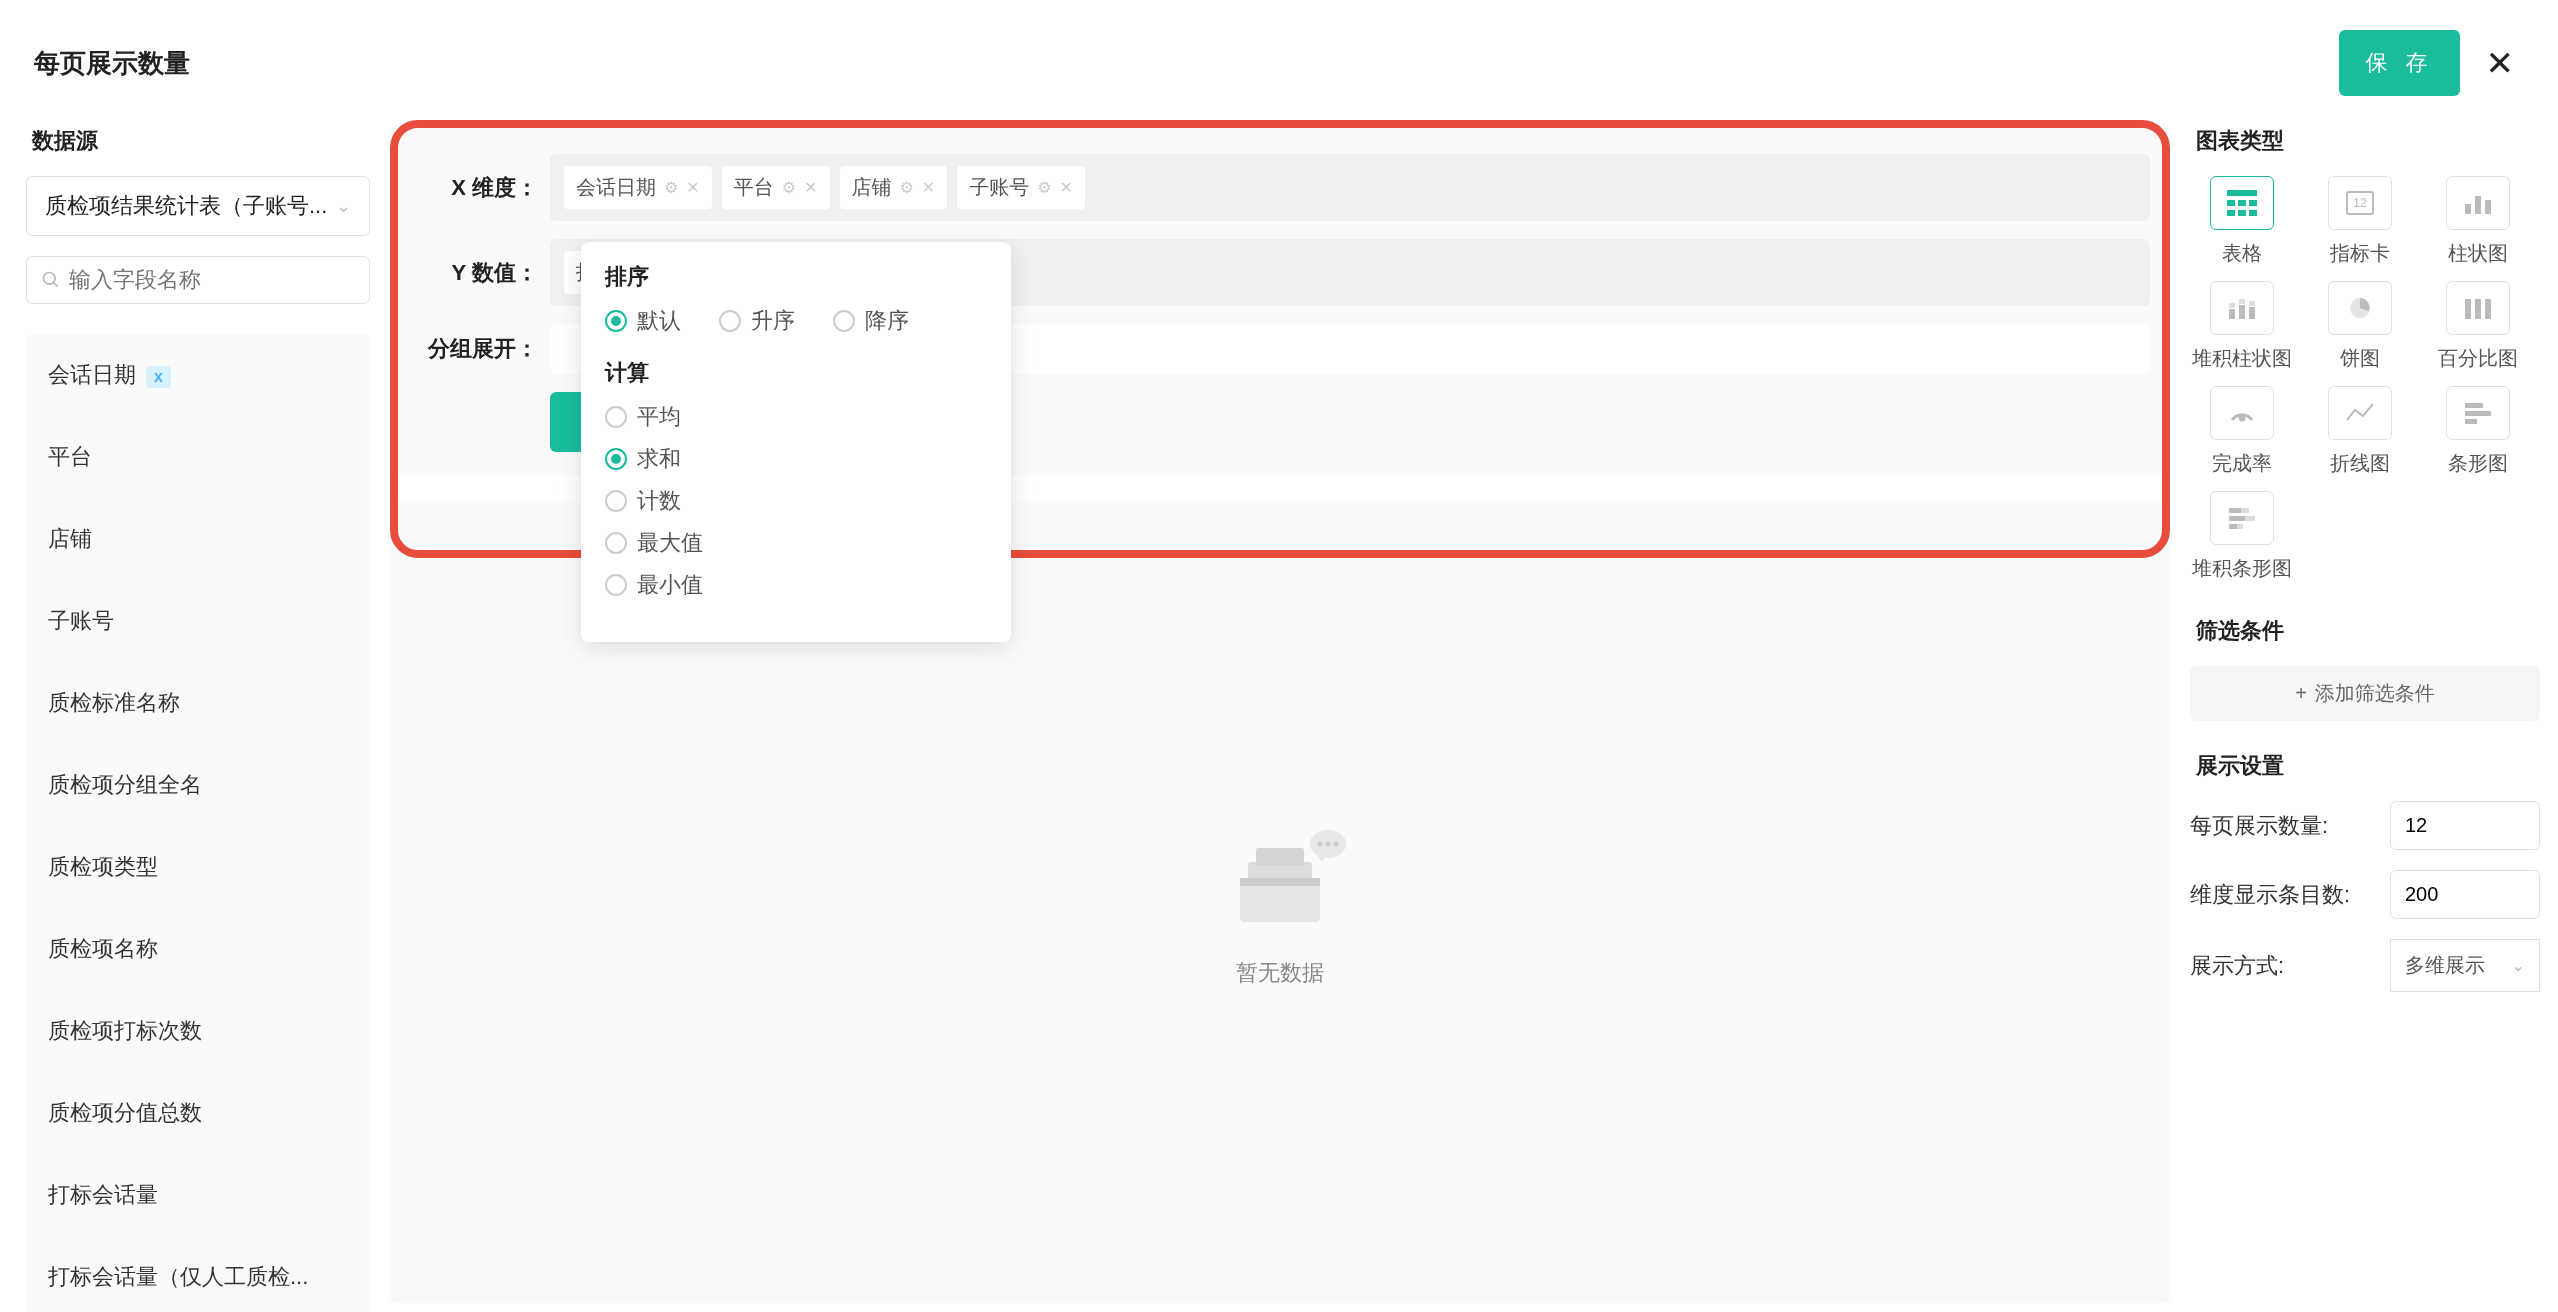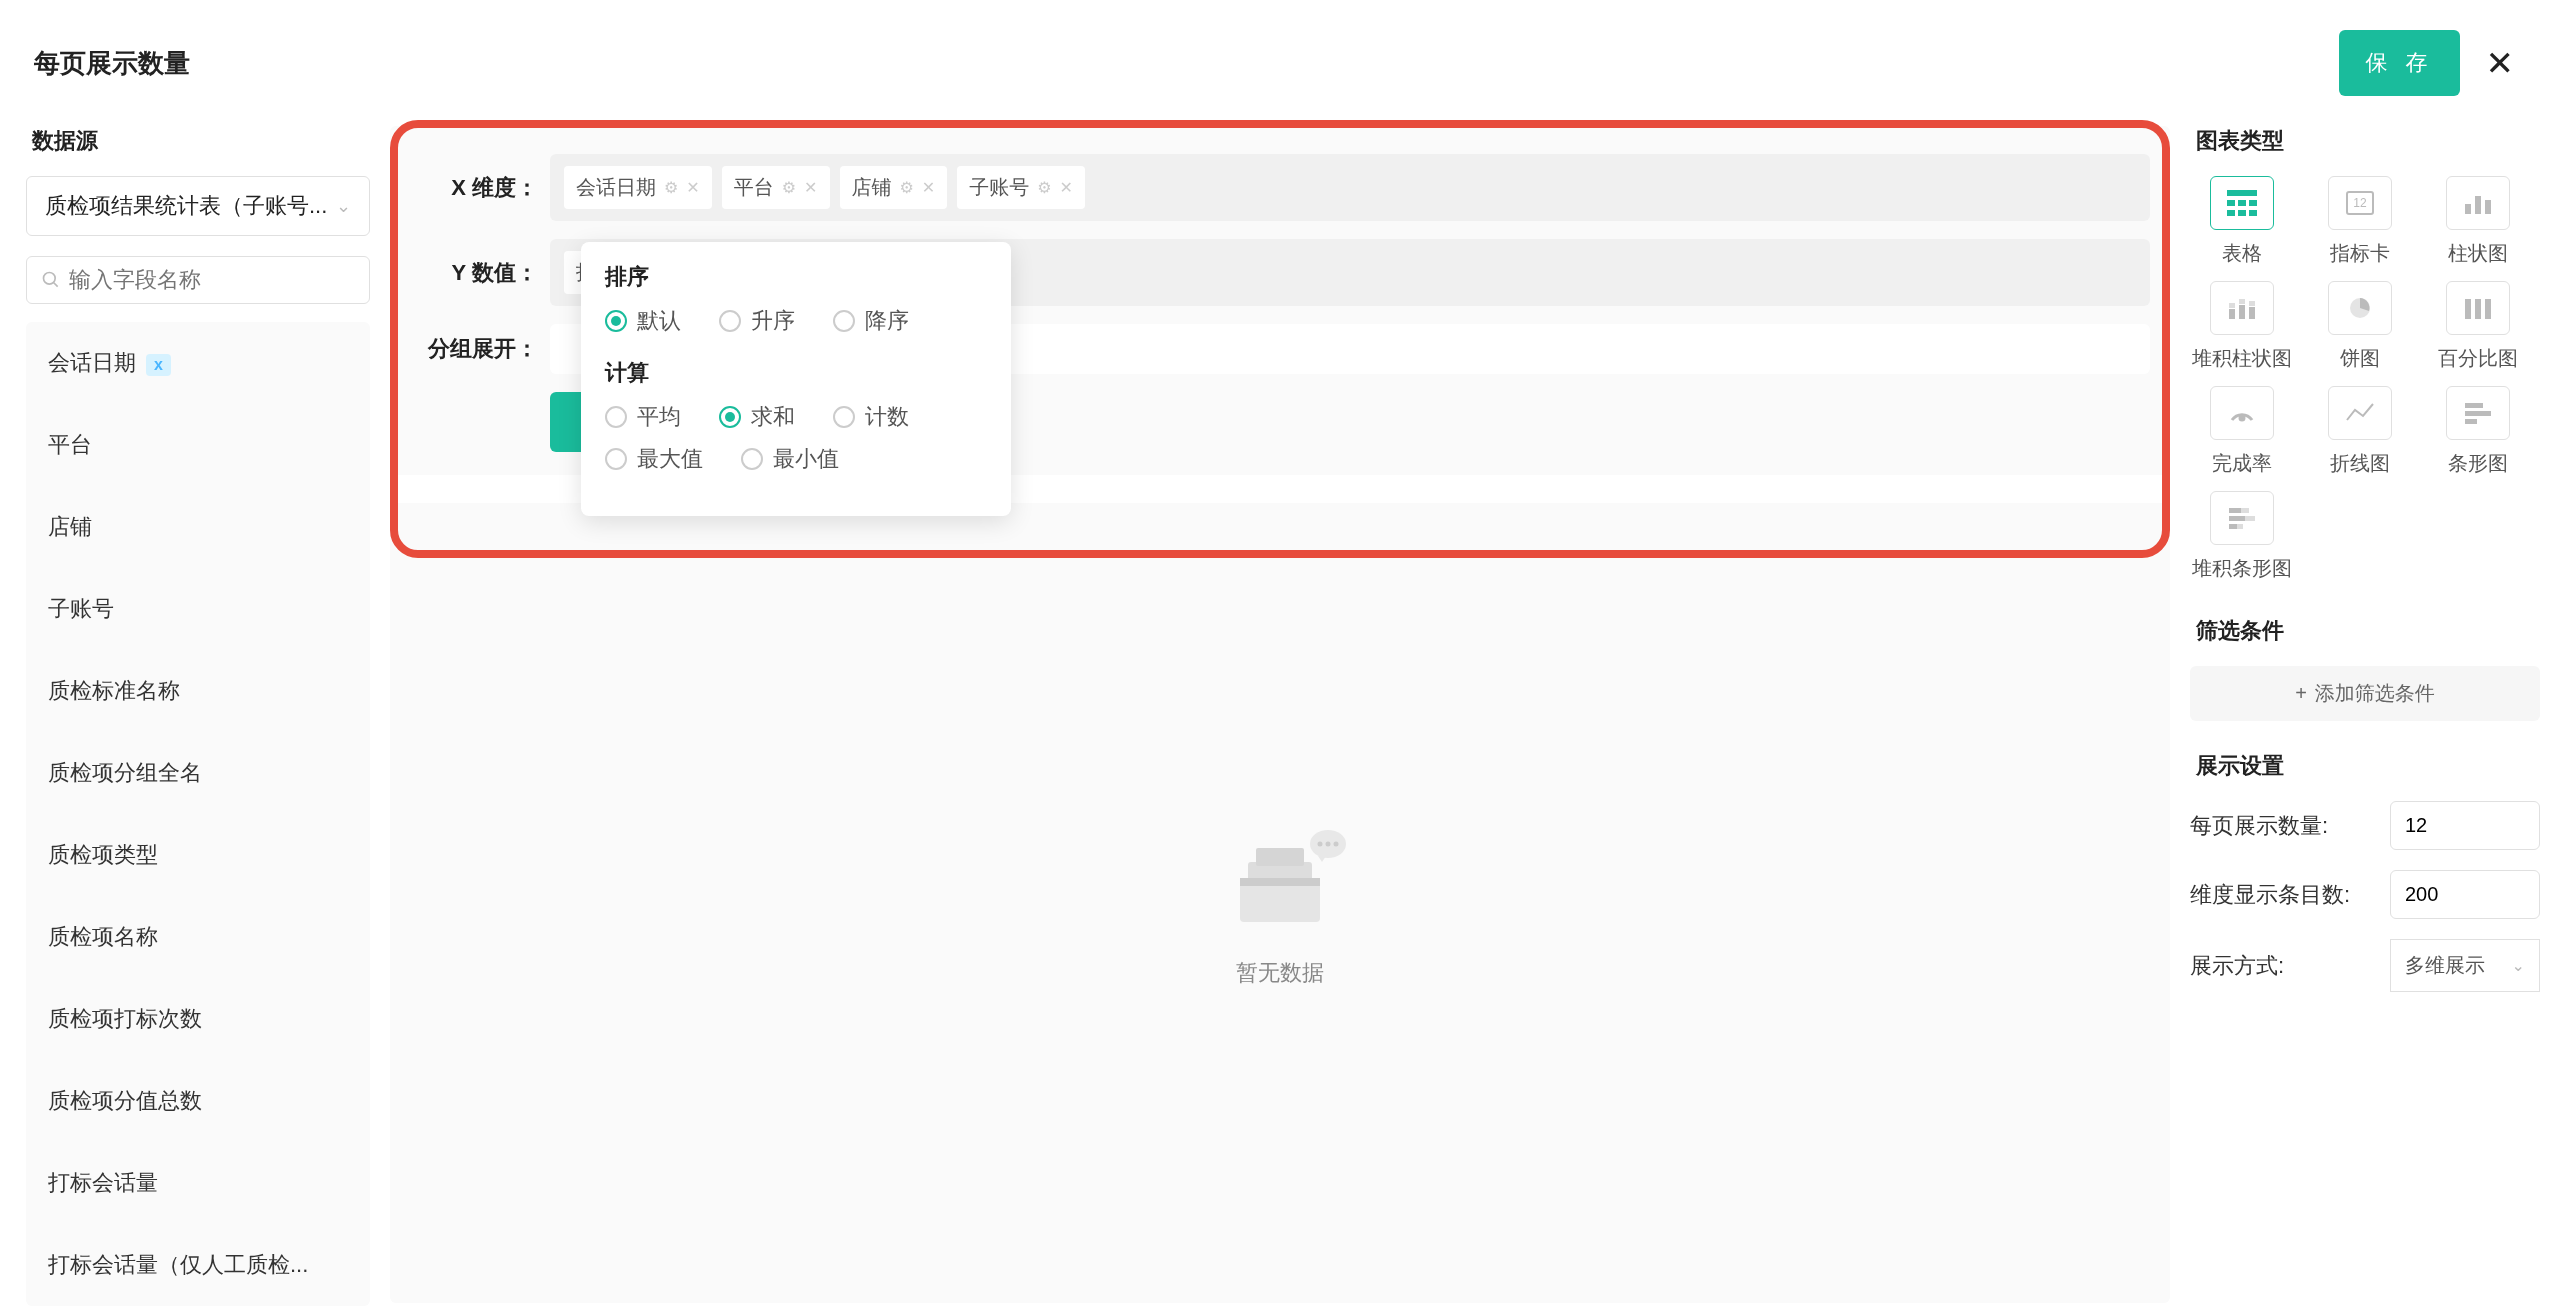--- a/index.html
+++ b/index.html
@@ -13,21 +13,21 @@
 .close-btn { font-size: 34px; font-weight: 300; cursor: pointer; color: #222; background: none; border: none; padding: 0 6px; }
 
 
 .layout { display: flex; padding: 0 18px 0 26px; gap: 20px; }
 
 
 .sidebar { width: 344px; flex-shrink: 0; }
 .section-title { font-size: 22px; font-weight: 600; color: #222; margin-bottom: 20px; padding-left: 6px; }
 .dropdown { display: flex; align-items: center; justify-content: space-between; border: 1px solid #e0e0e0; border-radius: 6px; padding: 14px 18px; font-size: 22px; color: #222; margin-bottom: 20px; cursor: pointer; background: #fff; }
 .dropdown .chevron { font-size: 18px; color: #bbb; }
-.search-box { display: flex; align-items: center; border: 1px solid #e0e0e0; border-radius: 6px; padding: 10px 14px; margin-bottom: 18px; background: #fff; }
+.search-box { display: flex; align-items: center; border: 1px solid #e0e0e0; border-radius: 6px; padding: 10px 14px; margin-bottom: 30px; background: #fff; }
 .search-box .icon { color: #bbb; font-size: 20px; margin-right: 8px; display:flex; align-items:center;}
 .search-box input { border: none; outline: none; font-size: 22px; color: #666; width: 100%; background: transparent; }
 
 .field-list { background: #fafafa; border-radius: 6px; }
 .field-item { padding: 26px 22px; font-size: 22px; color: #333; cursor: pointer; white-space: nowrap; overflow: hidden; text-overflow: ellipsis; }
 .field-item .tag-x { display: inline-flex; align-items:center; justify-content:center; background: #d6f2ff; color: #4ab6ff; font-size: 16px; font-weight:600; padding: 2px 8px; border-radius: 4px; margin-left: 10px; }
 
 
 .center { flex: 1; position: relative; }
 .highlight-border { position: absolute; top: -6px; left: 0; right: 0; height: 438px; border: 8px solid #e74c3c; border-radius: 28px; pointer-events: none; z-index: 5; }
@@ -39,21 +39,21 @@
 .chip { display: inline-flex; align-items: center; background: #fff; border-radius: 4px; padding: 8px 12px; font-size: 20px; color: #555; gap: 8px; }
 .chip .gear { color: #ccc; font-size: 16px; }
 .chip .x { color: #ccc; font-size: 16px; cursor: pointer; }
 .group-input-wrap { flex: 1; background: #fff; border-radius: 6px; padding: 12px 14px; min-height: 50px; display: flex; align-items: center; color:#aaa; font-size:20px;}
 .query-btn { display: inline-block; background: #1abc9c; border-radius: 6px; width: 40px; height: 60px; margin-left: 140px; cursor: pointer; }
 
 
 .popover { position: absolute; top: 116px; left: 191px; width: 430px; background: #fff; border-radius: 8px; box-shadow: 0 6px 24px rgba(0,0,0,0.12); padding: 20px 24px; z-index: 10; }
 .popover-section-title { font-size: 22px; font-weight: 600; color: #222; margin-bottom: 14px; }
 .radio-group { display: flex; flex-wrap: wrap; gap: 28px 38px; margin-bottom: 22px; }
-.radio-group.calc { row-gap: 12px; }
+.radio-group.calc { row-gap: 12px; flex-direction: column; }
 .radio-item { display: flex; align-items: center; gap: 10px; font-size: 22px; color: #555; cursor: pointer; }
 .radio-circle { width: 22px; height: 22px; border: 2px solid #ccc; border-radius: 50%; display: flex; align-items: center; justify-content: center; flex-shrink:0;}
 .radio-circle.checked { border-color: #1abc9c; }
 .radio-circle.checked::after { content: ""; width: 10px; height: 10px; background: #1abc9c; border-radius: 50%; }
 
 
 .result-panel { background: #fafafa; border-radius: 6px; height: 800px; display: flex; flex-direction: column; align-items: center; justify-content: center; color: #999; }
 .empty-illustration { margin-bottom: 20px; position: relative; width: 140px; height: 120px; }
 .empty-text { font-size: 22px; color: #888; }
 

